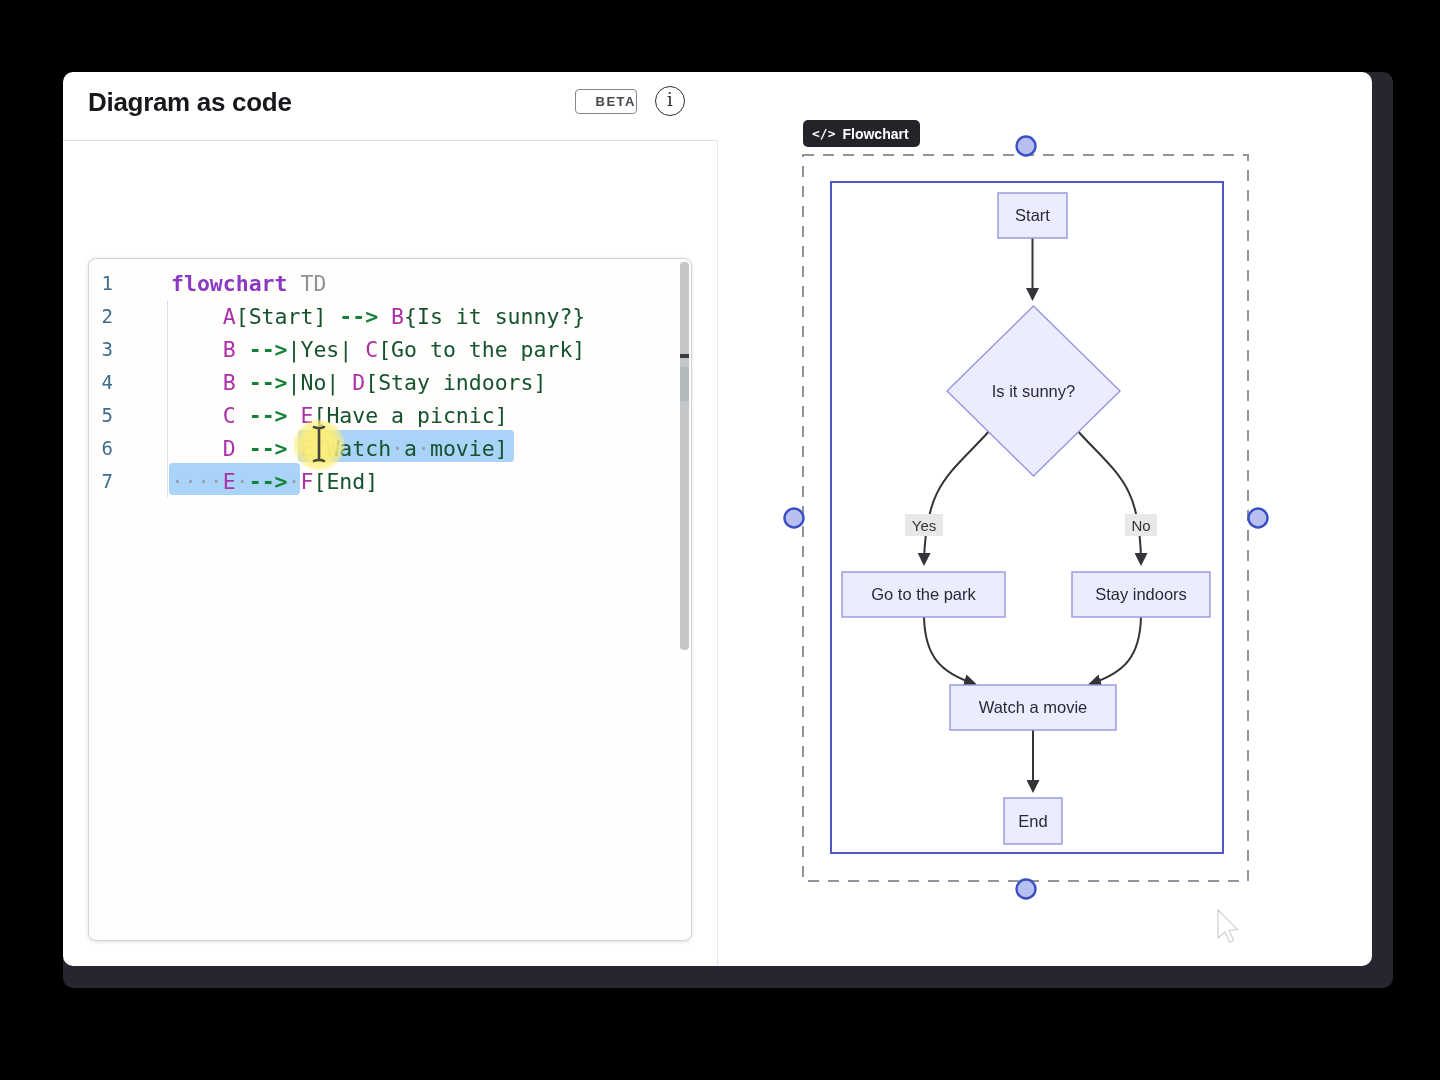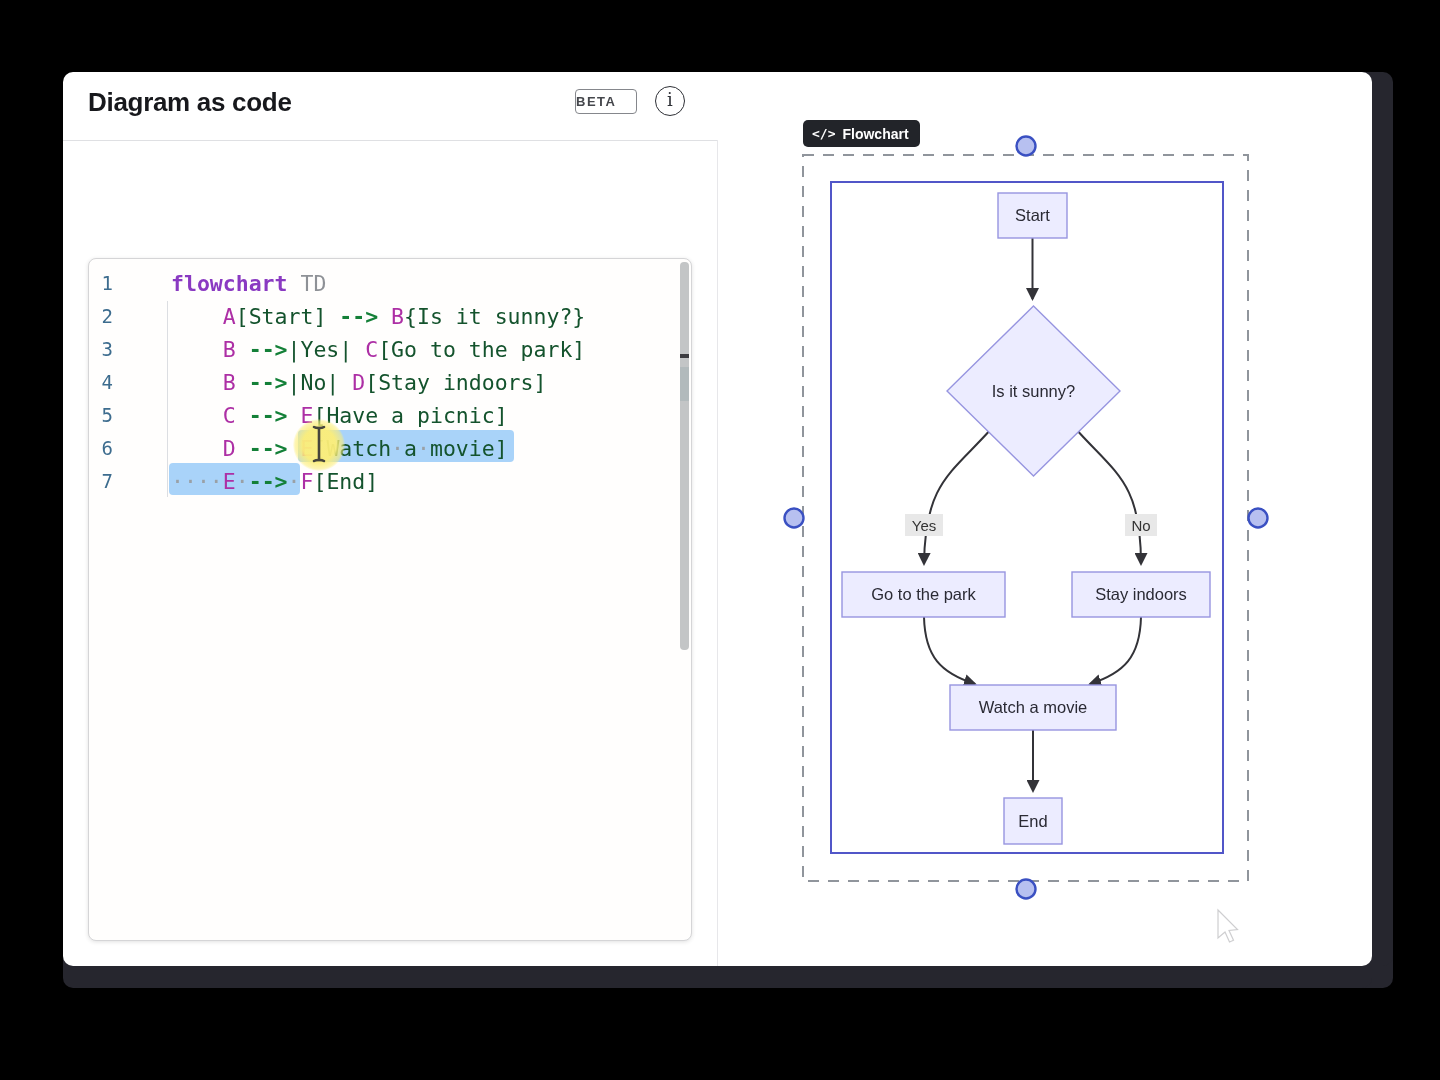--- a/index.html
+++ b/index.html
@@ -4,21 +4,21 @@
 <style>
   html,body{margin:0;padding:0;width:1440px;height:1080px;background:#000;overflow:hidden;
     font-family:"Liberation Sans",sans-serif;}
   #window{position:absolute;left:63px;top:72px;width:1309px;height:894px;background:#fff;
     border-radius:10px;box-shadow:21px 0 0 #26262e,0 22px 0 #26262e,21px 22px 0 #26262e;}
   
   #left-panel{position:absolute;left:0;top:0;width:654px;height:1010px;}
   #panel-header{position:absolute;left:0;top:0;width:654px;height:68px;border-bottom:1px solid #dfe0e3;}
   #panel-title{position:absolute;left:25px;top:15px;font-size:26px;font-weight:bold;color:#17181c;letter-spacing:-.3px;}
   #beta-badge{position:absolute;left:512px;top:17px;width:60px;height:23px;border:1.5px solid #85878c;border-radius:4px;
-    color:#45474c;font-size:13px;font-weight:bold;letter-spacing:1.5px;text-align:left;line-height:23px;}
+    color:#45474c;font-size:13px;font-weight:bold;letter-spacing:1.5px;text-align:right;line-height:23px;}
   #info-btn{position:absolute;left:592px;top:14px;width:30px;height:30px;border:1.7px solid #2e3036;border-radius:50%;
     box-sizing:border-box;text-align:center;}
   #info-btn span{font-family:"DejaVu Serif",serif;font-size:18px;color:#2e3036;line-height:26px;}
   #subheader{position:absolute;left:0;top:110px;width:654px;height:50px;}
   #back-btn{position:absolute;left:38px;top:126px;width:26px;height:28px;}
   #mermaid-icon{position:absolute;left:80px;top:116px;width:41px;height:39px;border-radius:10px;background:#ff3670;}
   #subtitle{position:absolute;left:147px;top:124px;font-size:20.5px;font-weight:bold;color:#1b1c20;}
   
   #editor{position:absolute;left:25px;top:186px;width:604px;height:683px;background:#fffefd;
     border:1px solid #d5d5d7;border-radius:8px;box-shadow:0 1px 4px rgba(0,0,0,.12);box-sizing:border-box;}

